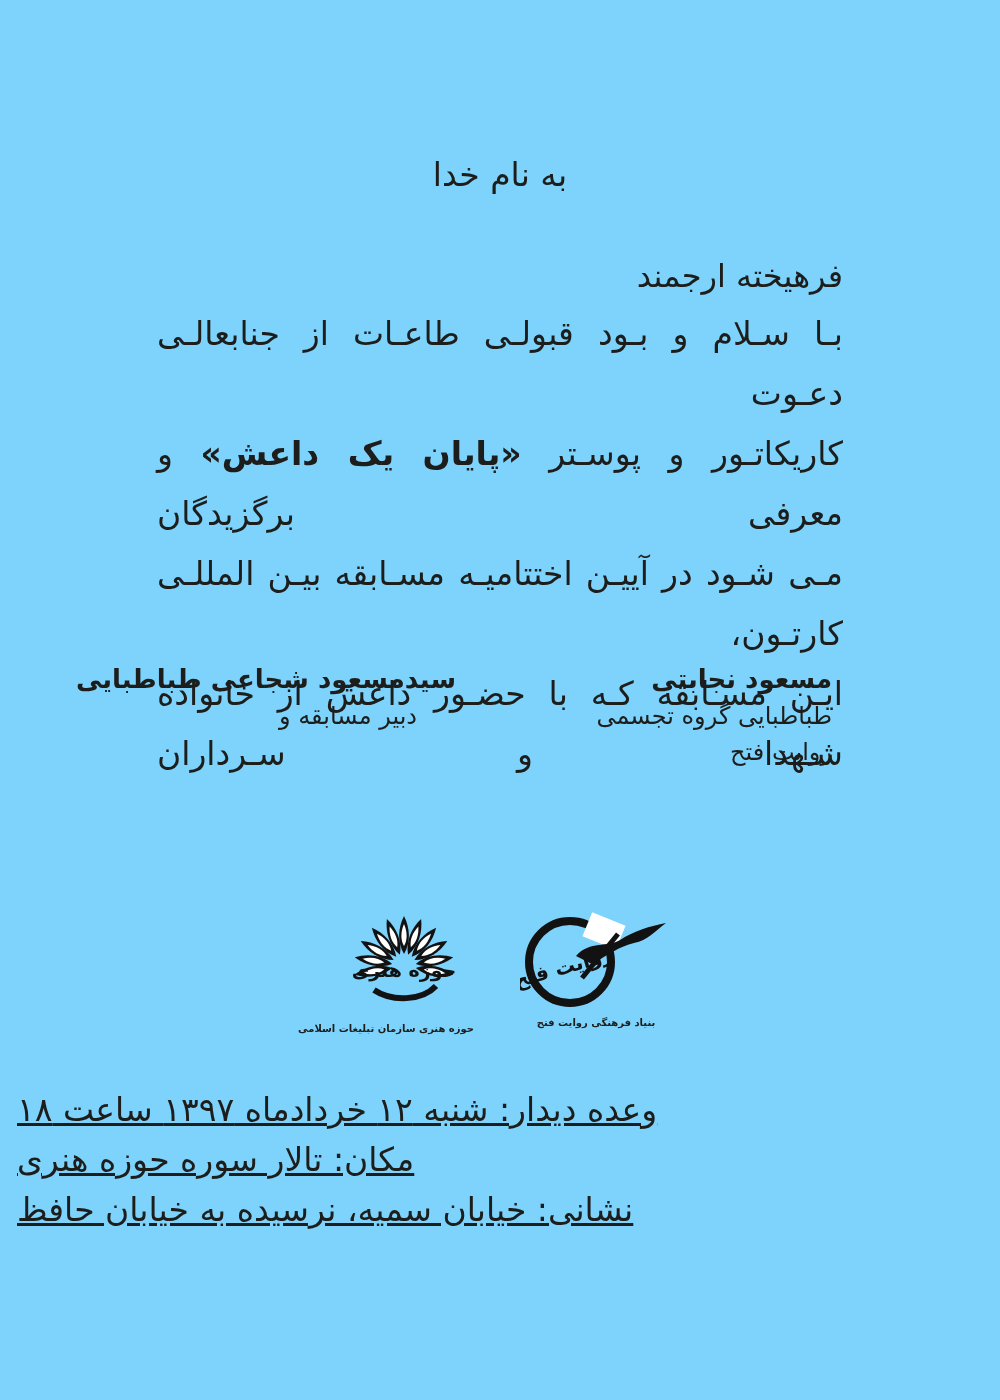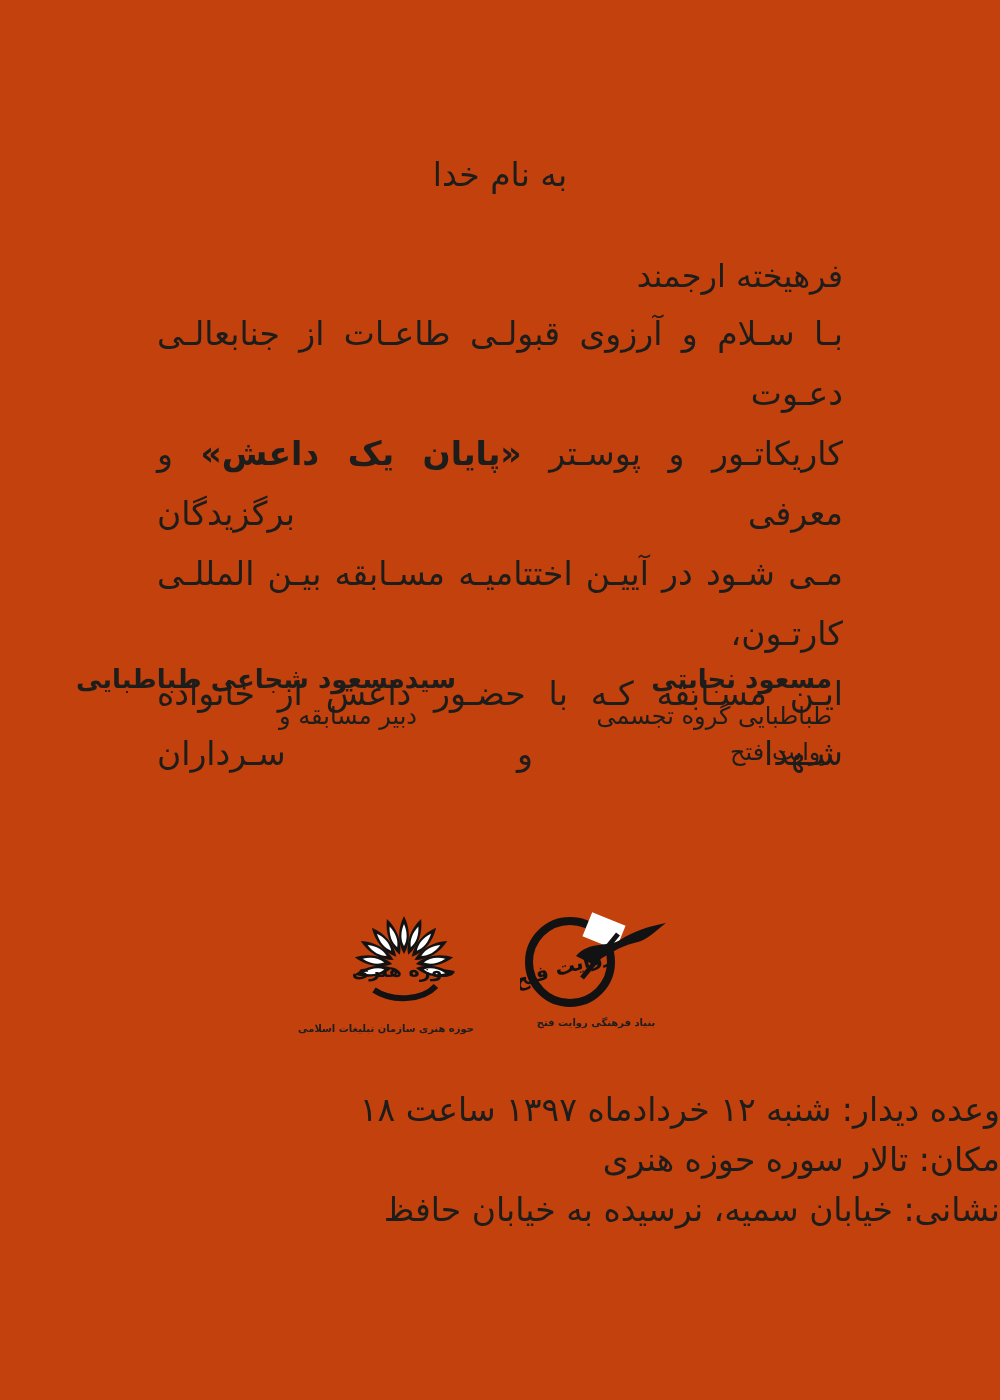--- a/index.html
+++ b/index.html
@@ -1,20 +1,20 @@
 <!DOCTYPE html>
 <html lang="fa" dir="rtl"><head>
 <meta charset="utf-8">
 <style>
   html, body { margin: 0; padding: 0; background: #ffffff; }
   .page {
     position: relative;
     width: 1000px;
     height: 1400px;
-    background: #c2410c;
+    background: #7dd3fc;
     color: #1d1d1b;
     font-family: "DejaVu Sans", sans-serif;
     direction: rtl;
     overflow: hidden;
   }
   .bismillah {
     position: absolute;
     top: 152px; left: 0; right: 0;
     text-align: center;
     font-size: 33px;
@@ -65,38 +65,39 @@
   .logo-caption {
     font-size: 10px;
     font-weight: bold;
     line-height: 13px;
     margin-top: 2px;
     white-space: nowrap;
     letter-spacing: -0.3px;
   }
   .footer {
     position: absolute;
-    top: 1085px; left: 0; right: 0;
-    text-align: right;
+    top: 1085px; left: 17px; right: 0;
+    text-align: left;
+    text-decoration: underline;
   }
   .footer .fline {
     font-size: 33px;
     line-height: 50px;
   }
 </style>
 </head>
 <body>
 
 <div class="page">
 
   <div class="bismillah">به نام خدا</div>
 
   <div class="letter">
     <div class="salutation">فرهیخته ارجمند</div>
-    <div class="jline">بـا سـلام و آرزوی قبولـی طاعـات از جنابعالـی دعـوت</div>
+    <div class="jline">بـا سـلام و بـود قبولـی طاعـات از جنابعالـی دعـوت</div>
     <div class="jline"><span>کاریکاتـور و پوسـتر </span><span class="bold-phrase">«پایان یک داعش»</span><span> و معرفی برگزیدگان</span></div>
     <div class="jline">مـی شـود در آییـن اختتامیـه مسـابقه بیـن المللـی کارتـون،</div>
     <div class="jline">ایـن مسـابقه کـه با حضـور داعش از خانواده شـهدا و سـرداران</div>
   </div>
 
   <div class="sig sig-right">
     <div class="name">مسعود نجابتی</div>
     <div class="roles">
       <div class="role">طباطبایی گروه تجسمی</div>
       <div class="role">روایت فتح</div>

